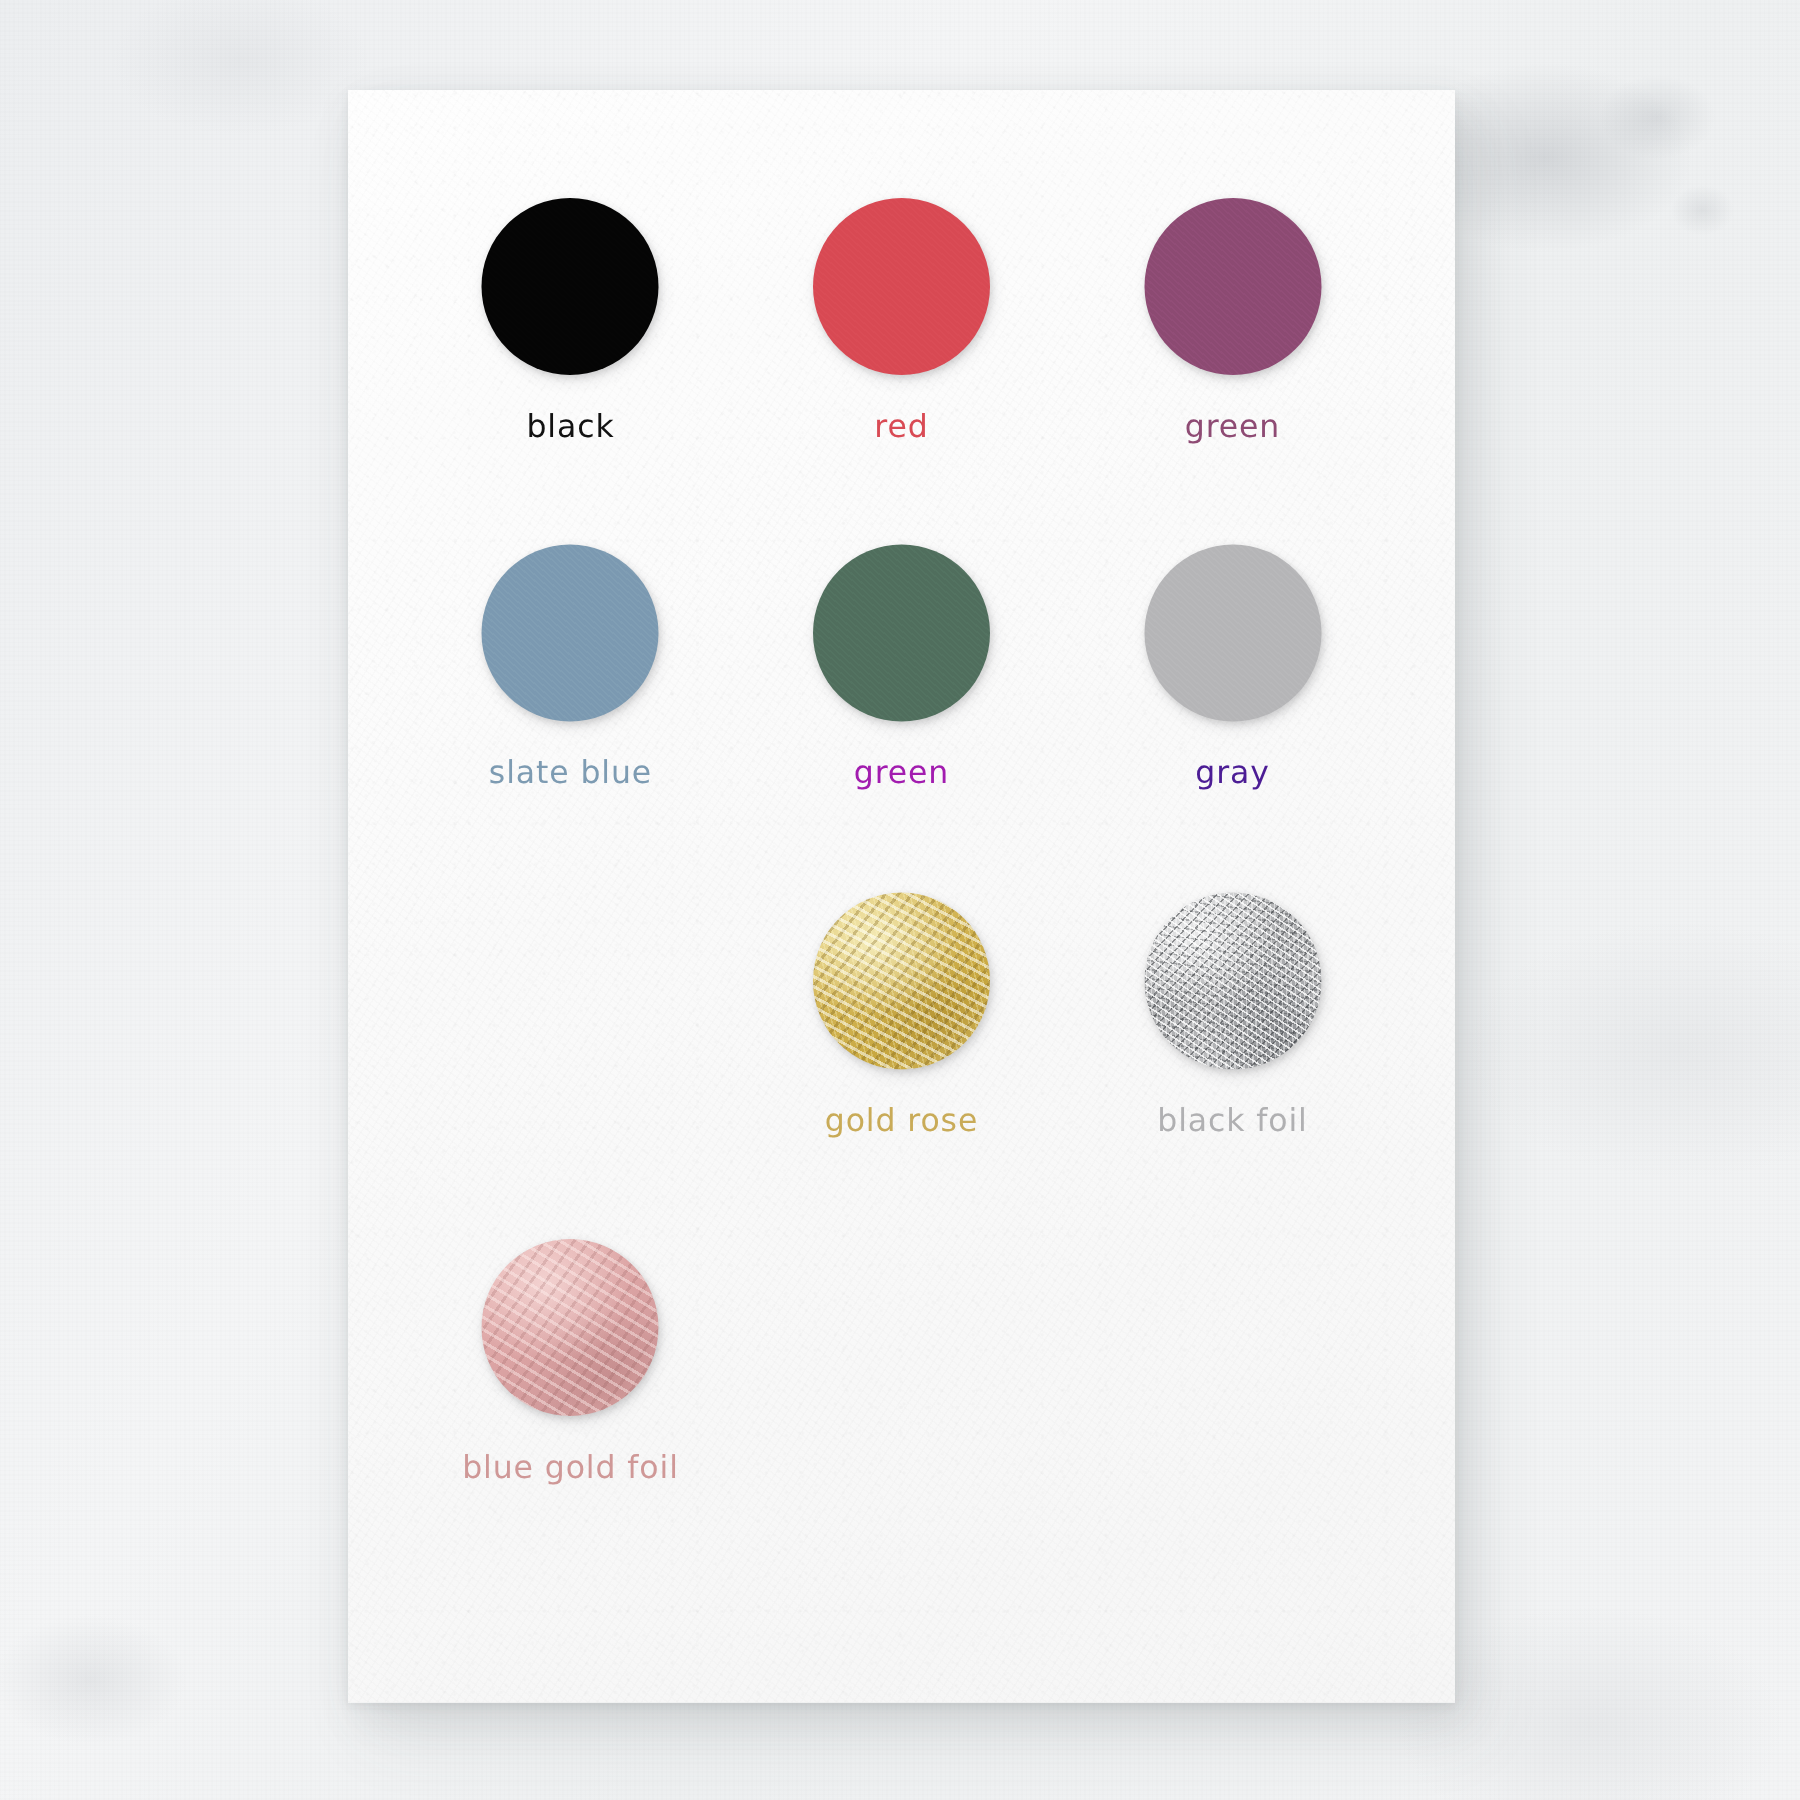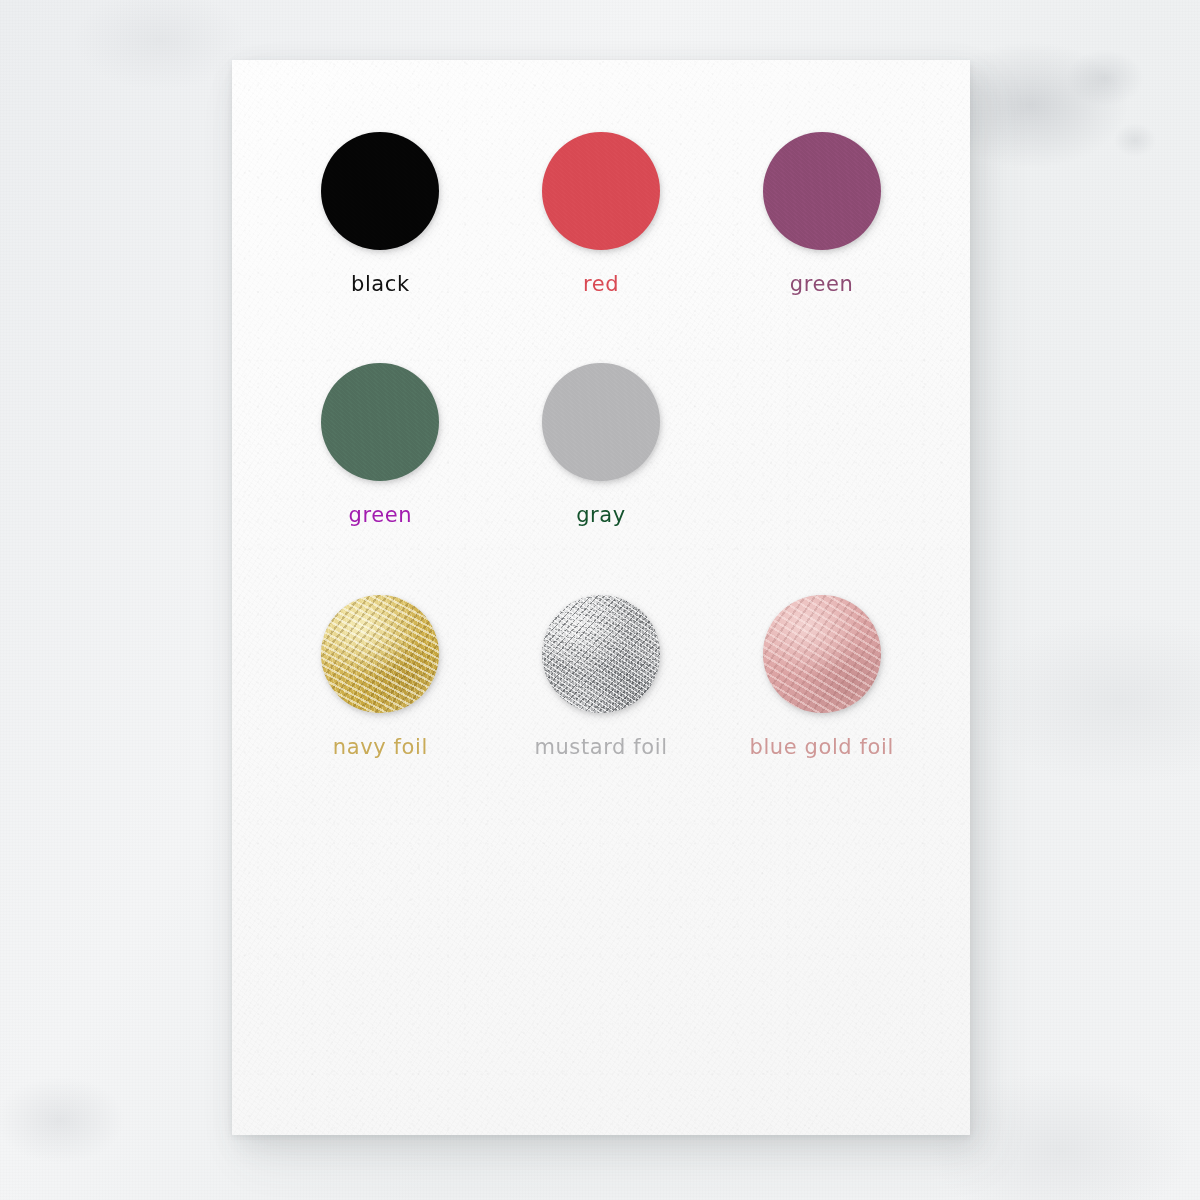--- a/index.html
+++ b/index.html
@@ -172,37 +172,41 @@
       </div>
       <div class="cell">
         <div class="swatch flat" style="background-color: rgb(217, 74, 84);"></div>
         <div class="swatch-label" style="color: rgb(217, 74, 84);">red</div>
       </div>
       <div class="cell">
         <div class="swatch flat" style="background-color: rgb(142, 75, 116);"></div>
         <div class="swatch-label" style="color: rgb(142, 75, 116);">green</div>
       </div>
       <div class="cell">
+        <div class="swatch flat" style="background-color: rgb(125, 155, 178);"></div>
+        <div class="swatch-label" style="color: rgb(125, 155, 178);">slate blue</div>
+      </div>
+      <div class="cell">
         <div class="swatch flat" style="background-color: rgb(81, 112, 94);"></div>
         <div class="swatch-label" style="color: #a21caf;">green</div>
       </div>
       <div class="cell">
         <div class="swatch flat" style="background-color: rgb(182, 182, 184);"></div>
-        <div class="swatch-label" style="color: #14532d;">gray</div>
+        <div class="swatch-label" style="color: #4c1d95;">gray</div>
       </div>
       <div class="cell empty">
         <div class="swatch"></div>
         <div class="swatch-label"></div>
       </div>
       <div class="cell">
         <div class="swatch foil-gold"></div>
-        <div class="swatch-label" style="color: rgb(201, 171, 88);">navy foil</div>
+        <div class="swatch-label" style="color: rgb(201, 171, 88);">gold rose</div>
       </div>
       <div class="cell">
         <div class="swatch foil-silver"></div>
-        <div class="swatch-label" style="color: rgb(176, 176, 178);">mustard foil</div>
+        <div class="swatch-label" style="color: rgb(176, 176, 178);">black foil</div>
       </div>
       <div class="cell">
         <div class="swatch foil-rose"></div>
         <div class="swatch-label" style="color: rgb(207, 152, 151);">blue gold foil</div>
       </div>
     </div>
 </div>
 
 </body></html>

